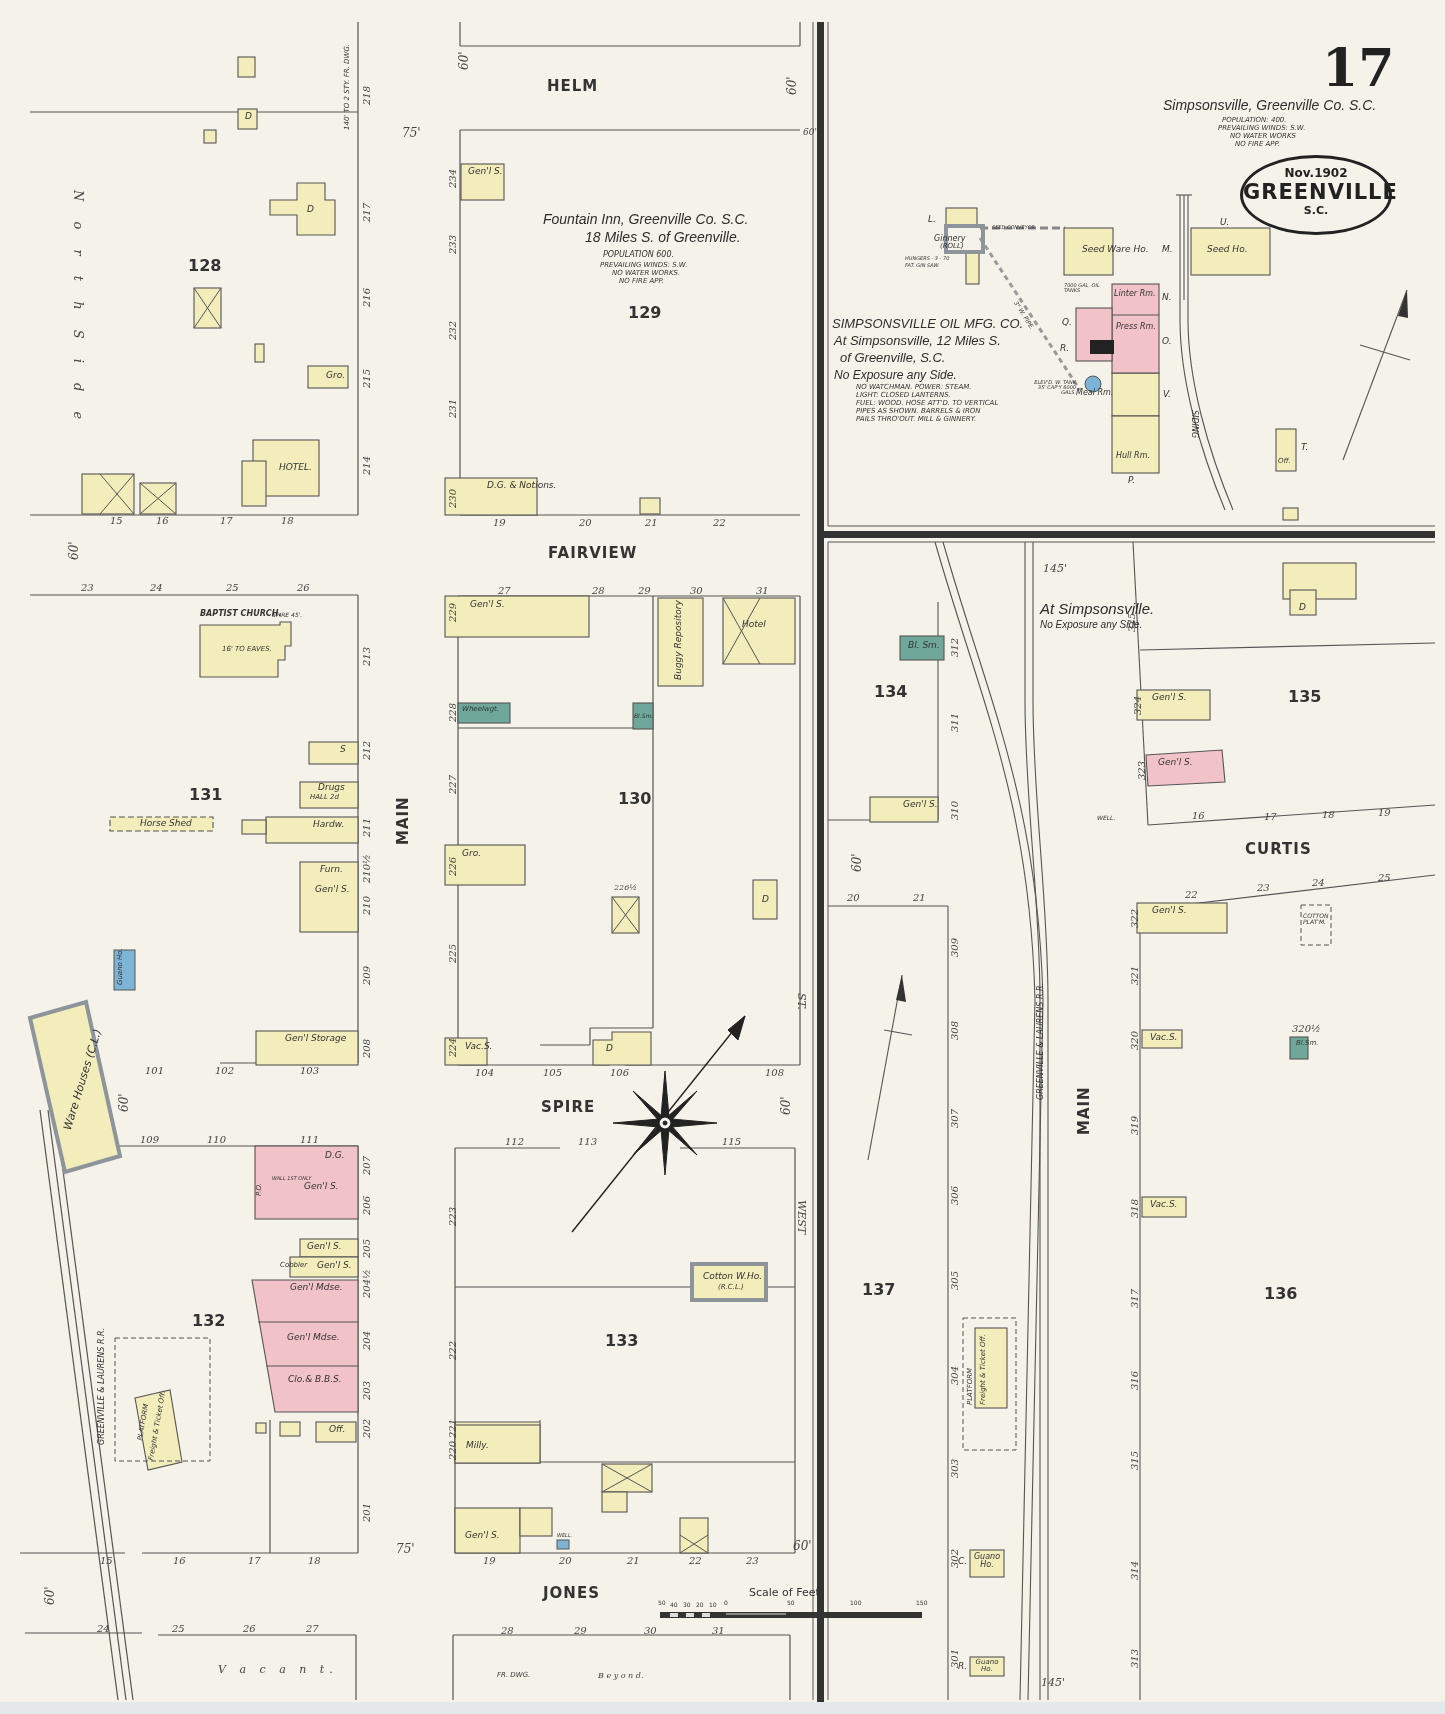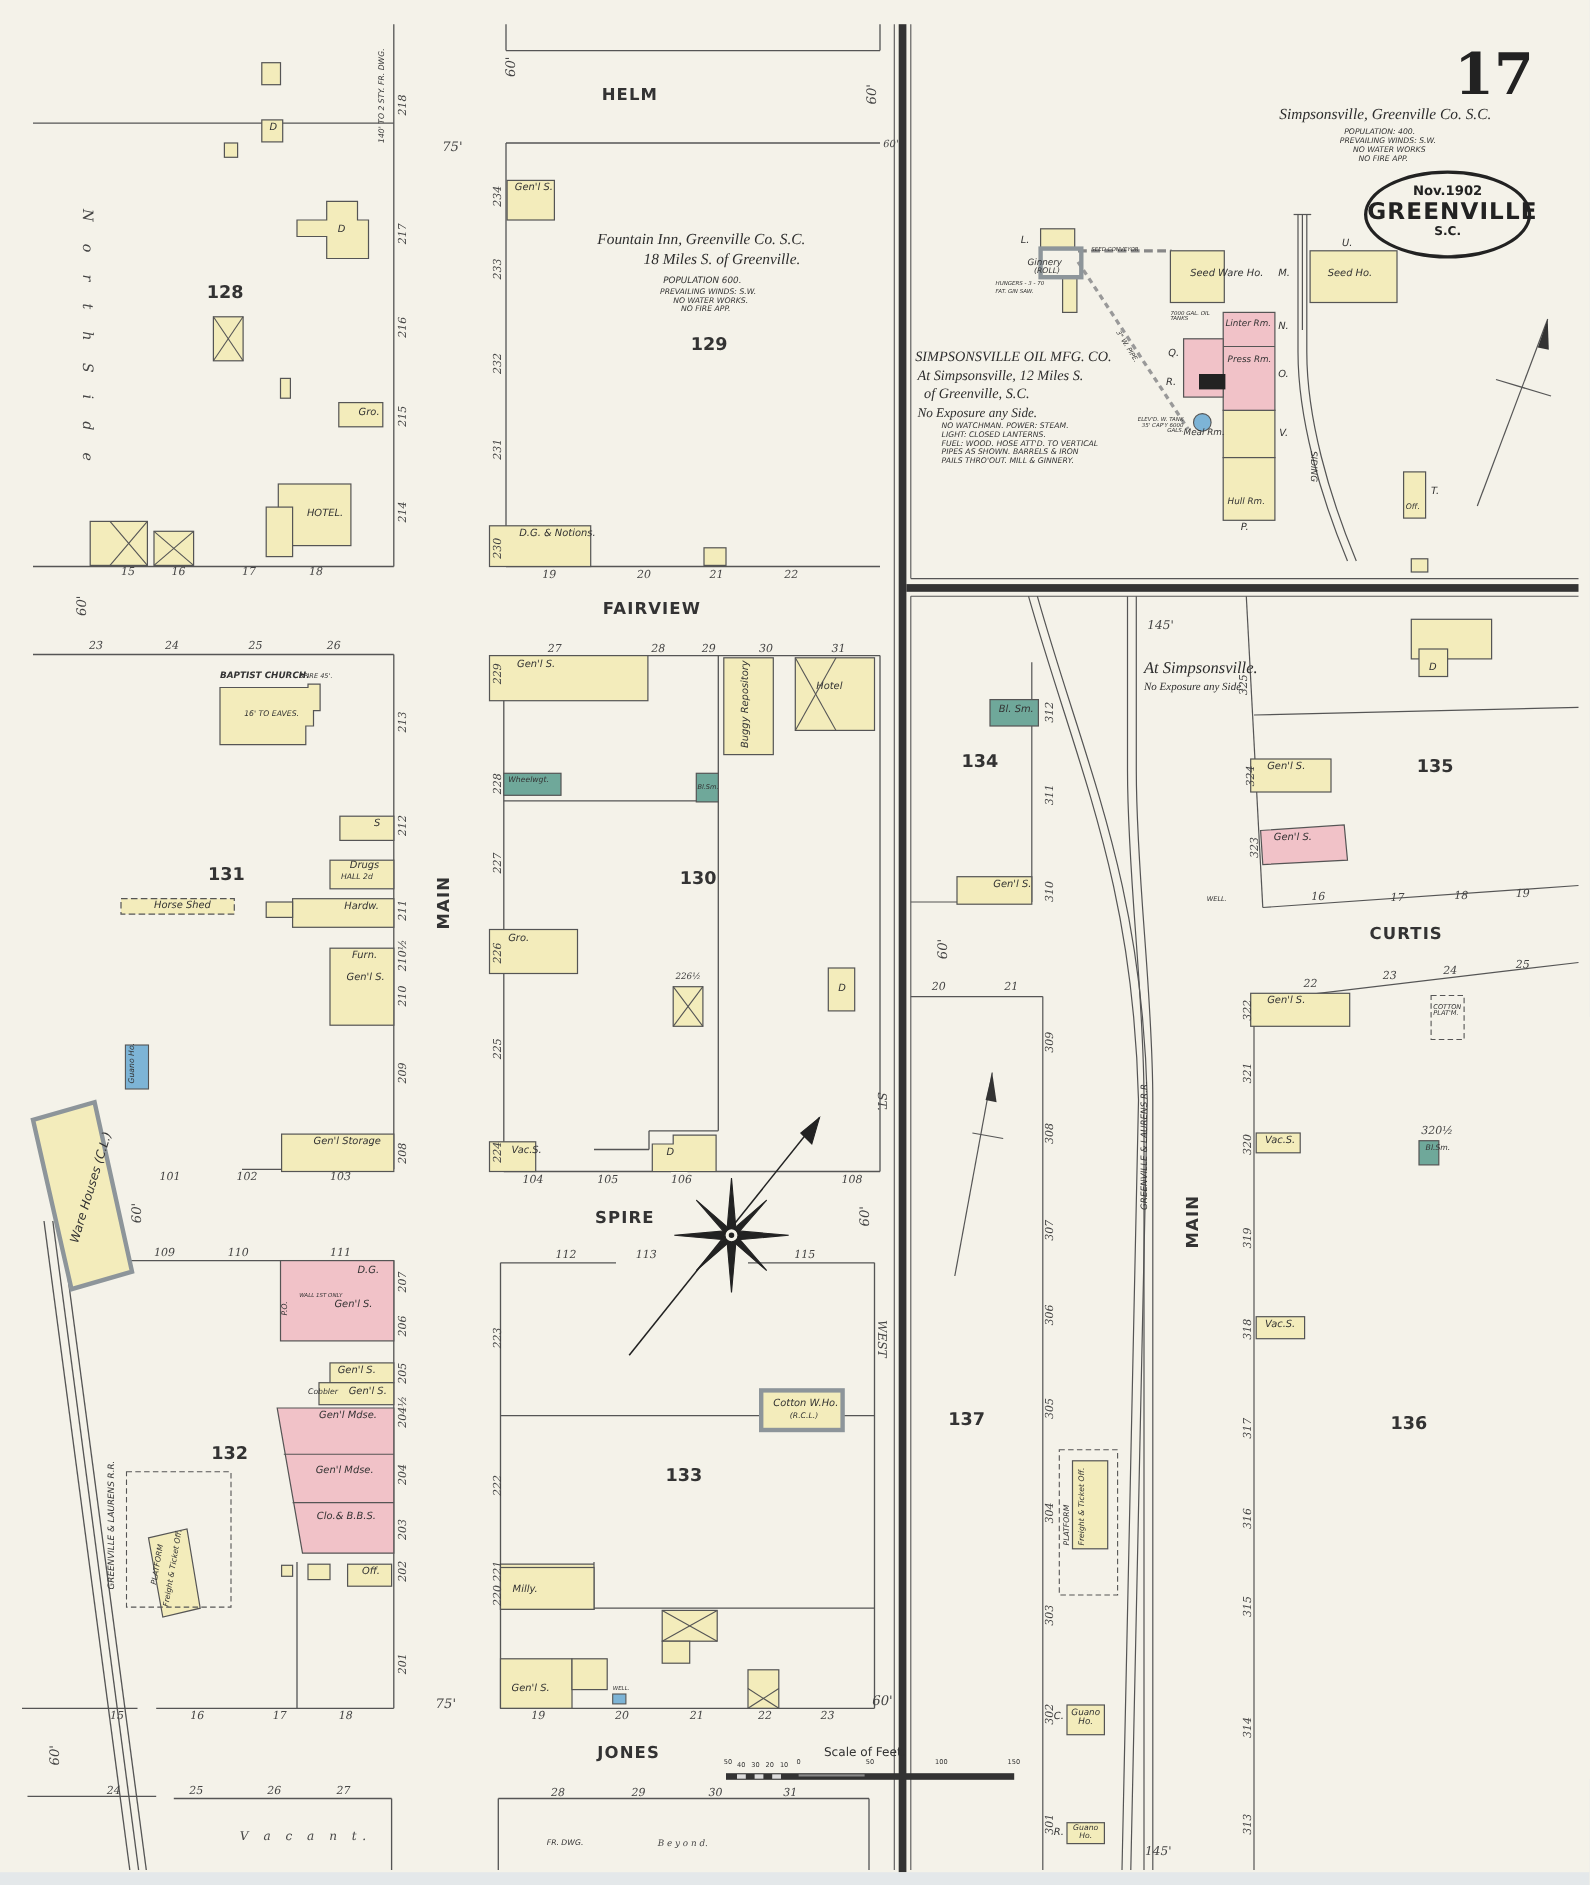--- a/index.html
+++ b/index.html
@@ -4,21 +4,21 @@
 <style>
   html,body{margin:0;padding:0;}
   body{width:1445px;height:1714px;background:#e4e8ea;position:relative;overflow:hidden;font-family:"DejaVu Sans",sans-serif;}
   #sheet{position:absolute;left:0;top:0;width:1445px;height:1702px;background:#f4f2e9;}
   svg#map{position:absolute;left:0;top:0;width:1445px;height:1702px;}
   .lbl{position:absolute;white-space:nowrap;color:#2d2d2d;line-height:1;}
   .street{font-family:"DejaVu Sans",sans-serif;font-weight:bold;font-size:15px;letter-spacing:1px;color:#333;}
   .block{font-family:"DejaVu Sans",sans-serif;font-weight:bold;font-size:16px;color:#333;}
   .addr{font-family:"DejaVu Serif",serif;font-style:italic;font-size:10px;color:#444;}
   .bld{font-family:"DejaVu Sans",sans-serif;font-style:italic;font-size:9px;color:#333;}
-  .note{font-family:Liberation Serif, serif;font-style:italic;font-size:13px;color:#2d2d2d;}
+  .note{font-family:Liberation Sans, sans-serif;font-style:italic;font-size:13px;color:#2d2d2d;}
   .small{font-family:"DejaVu Sans",sans-serif;font-style:italic;font-size:7px;color:#333;}
   .vert{transform:rotate(-90deg);transform-origin:left top;}
   .vert90{transform:rotate(90deg);transform-origin:left top;}
   .title-no{font-family:"DejaVu Serif",serif;font-weight:bold;font-size:52px;color:#222;}
   .oval{position:absolute;left:1240px;top:155px;width:146px;height:74px;border:3px solid #222;border-radius:50%;text-align:center;}
   .oval .d{font-family:"DejaVu Sans",sans-serif;font-size:12px;font-weight:bold;margin-top:8px;color:#222;}
   .oval .c{font-family:"DejaVu Sans",sans-serif;font-size:21px;font-weight:bold;color:#222;letter-spacing:1px;}
   .oval .s{font-family:"DejaVu Sans",sans-serif;font-size:11px;font-weight:bold;color:#222;}
   .scale-lbl{font-family:"DejaVu Sans",sans-serif;font-size:11px;color:#333;}
   .scale-tick{font-family:"DejaVu Sans",sans-serif;font-size:6px;color:#333;}
@@ -389,21 +389,21 @@
 <div class="lbl bld" style="left:317px;top:1261px;">Gen'l S.</div>
 <div class="lbl bld" style="left:290px;top:1283px;">Gen'l Mdse.</div>
 <div class="lbl bld" style="left:287px;top:1333px;">Gen'l Mdse.</div>
 <div class="lbl bld" style="left:288px;top:1375px;">Clo.&amp; B.B.S.</div>
 <div class="lbl bld" style="left:329px;top:1425px;">Off.</div>
 <div class="lbl small vert" style="left:148px;top:1460px;transform:rotate(-80deg);">Freight &amp; Ticket Off.</div>
 <div class="lbl small vert" style="left:137px;top:1440px;transform:rotate(-80deg);">PLATFORM</div>
 <div class="lbl addr" style="left:218px;top:1664px;font-size:11px;letter-spacing:5px;">V a c a n t.</div>
 
 <div class="lbl bld" style="left:468px;top:167px;">Gen'l S.</div>
-<div class="lbl bld" style="left:456px;top:481px;padding-left:16px;">D.G. &amp; Notions.</div>
+<div class="lbl bld" style="left:471px;top:481px;padding-left:16px;">D.G. &amp; Notions.</div>
 <div class="lbl bld" style="left:470px;top:600px;">Gen'l S.</div>
 <div class="lbl bld" style="left:462px;top:706px;font-size:7px;">Wheelwgt.</div>
 <div class="lbl bld" style="left:634px;top:713px;font-size:6px;">Bl.Sm.</div>
 <div class="lbl bld vert" style="left:674px;top:680px;">Buggy Repository</div>
 <div class="lbl bld" style="left:742px;top:620px;">Hotel</div>
 <div class="lbl bld" style="left:462px;top:849px;">Gro.</div>
 <div class="lbl addr" style="left:614px;top:884px;font-size:8px;">226½</div>
 <div class="lbl bld" style="left:762px;top:895px;">D</div>
 <div class="lbl bld" style="left:606px;top:1044px;">D</div>
 <div class="lbl bld" style="left:465px;top:1042px;">Vac.S.</div>

